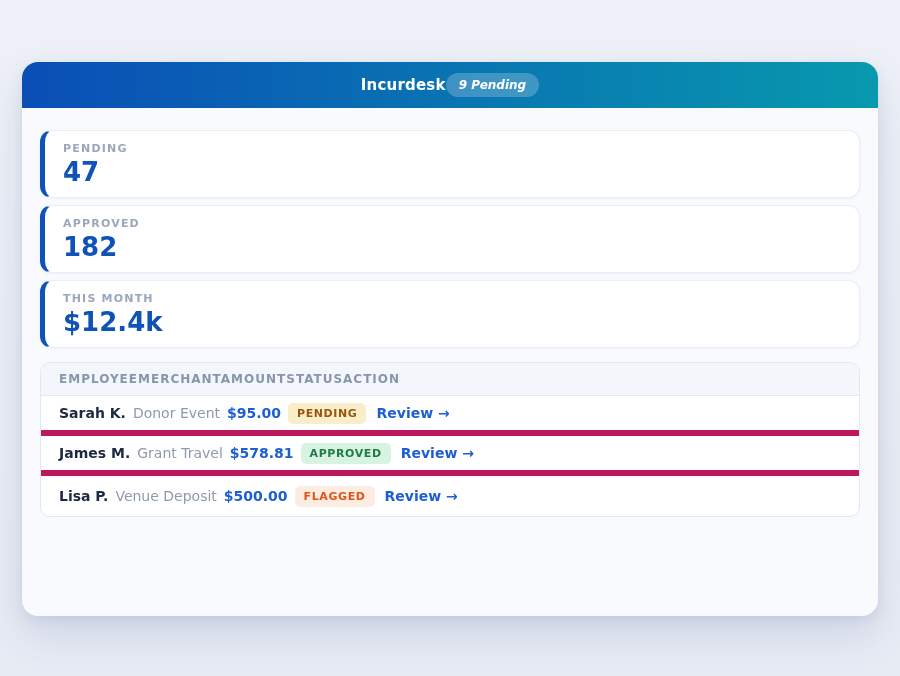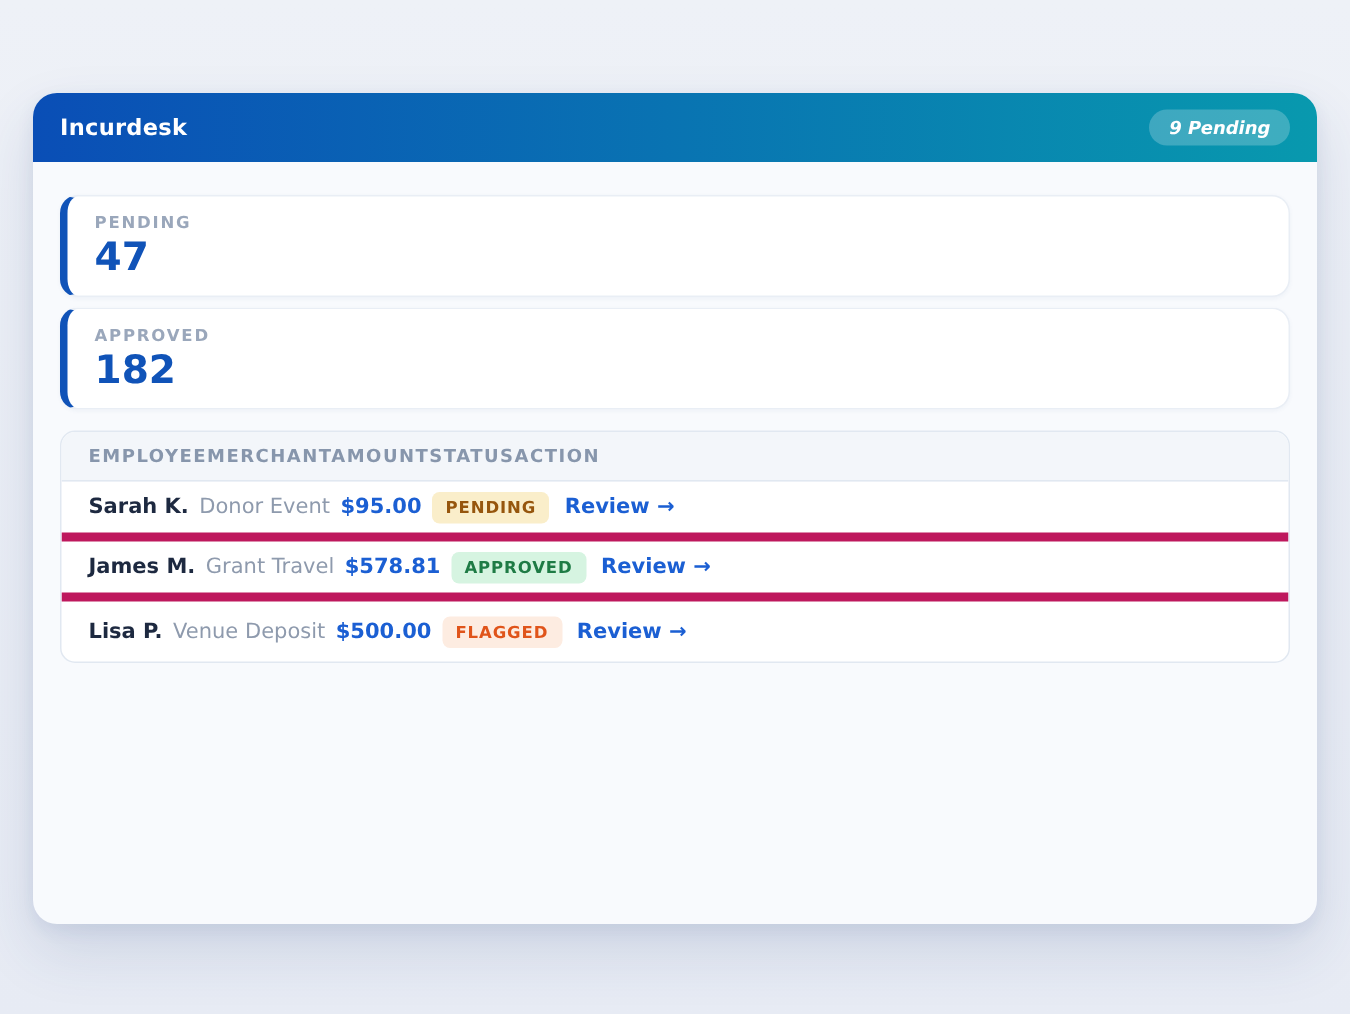--- a/index.html
+++ b/index.html
@@ -113,37 +113,41 @@
     text-decoration: none;
     margin-left: 3px;
     cursor: pointer;
   }
 </style>
 </head>
 <body style="background: linear-gradient(rgb(238, 241, 247) 0%, rgb(231, 235, 244) 100%);">
 
 <div class="app-card">
 
-  <div class="app-header" style="background: linear-gradient(90deg, rgb(10, 78, 182) 0%, rgb(8, 153, 174) 100%);">
+  <div class="app-header" style="background: linear-gradient(90deg, rgb(10, 78, 182) 0%, rgb(8, 153, 174) 100%); justify-content: center;">
     <div class="app-title">Incurdesk</div>
     <div class="header-badge">9 Pending</div>
   </div>
 
   <div class="content">
 
     <div class="stat-card" style="border-left-color: rgb(16, 83, 184);">
       <div class="stat-label">PENDING</div>
       <div class="stat-value" style="color: rgb(16, 83, 184);">47</div>
     </div>
 
     <div class="stat-card" style="border-left-color: rgb(16, 83, 184);">
       <div class="stat-label">APPROVED</div>
       <div class="stat-value" style="color: rgb(16, 83, 184);">182</div>
     </div>
 
+    <div class="stat-card" style="border-left-color: rgb(16, 83, 184);">
+      <div class="stat-label">THIS MONTH</div>
+      <div class="stat-value" style="color: rgb(16, 83, 184);">$12.4k</div>
+    </div>
 
 
     <div class="table-card">
       <div class="table-head"><span>EMPLOYEE</span><span>MERCHANT</span><span>AMOUNT</span><span>STATUS</span><span>ACTION</span></div>
 
       <div class="table-row">
         <span class="cell-employee">Sarah K.</span>
         <span class="cell-merchant">Donor Event</span>
         <span class="cell-amount">$95.00</span>
         <span class="status-badge" style="background: rgb(250, 238, 202); color: rgb(150, 86, 13);">PENDING</span>

